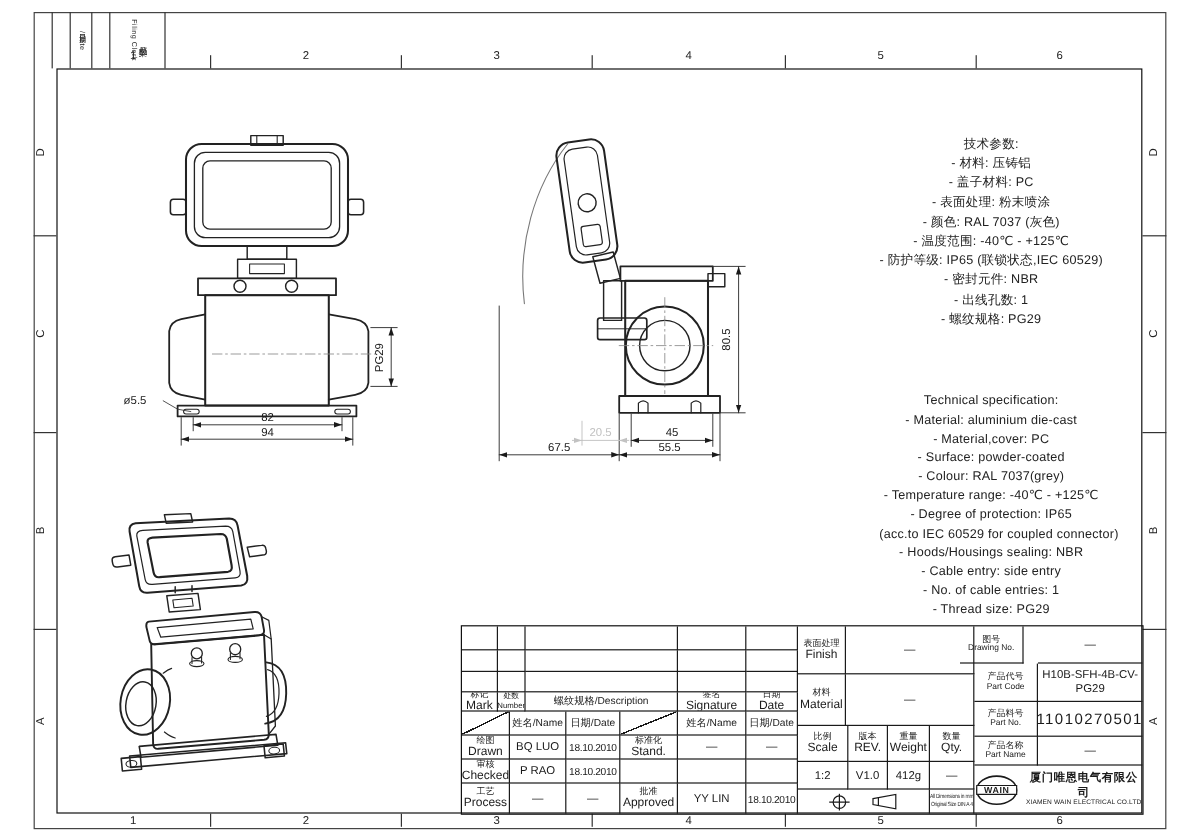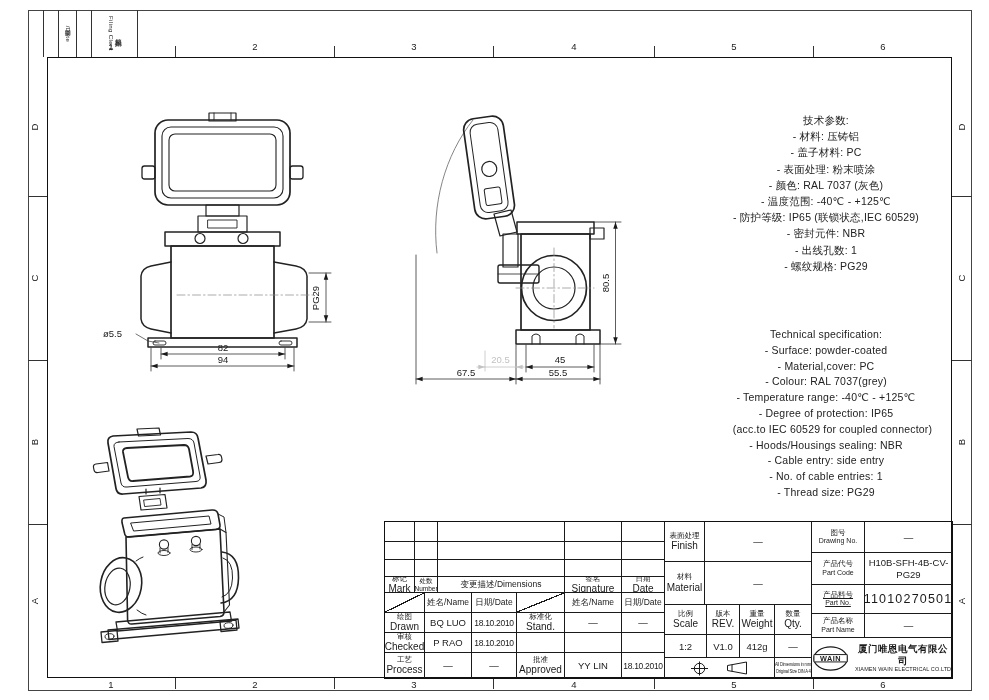--- a/index.html
+++ b/index.html
@@ -294,22 +294,23 @@
     <div>- 表面处理: 粉末喷涂</div>
     <div>- 颜色: RAL 7037 (灰色)</div>
     <div>- 温度范围: -40℃ - +125℃</div>
     <div>- 防护等级: IP65 (联锁状态,IEC 60529)</div>
     <div>- 密封元件: NBR</div>
     <div>- 出线孔数: 1</div>
     <div>- 螺纹规格: PG29</div>
   </div>
   <div class="specs en" style="top:327px;">
     <div>Technical specification:</div>
+    <div>- Material: aluminium die-cast</div>
+    <div>- Material,cover: PC</div>
     <div>- Surface: powder-coated</div>
-    <div>- Material,cover: PC</div>
     <div>- Colour: RAL 7037(grey)</div>
     <div>- Temperature range: -40℃ - +125℃</div>
     <div>- Degree of protection: IP65</div>
     <div class="indent">(acc.to IEC 60529 for coupled connector)</div>
     <div>- Hoods/Housings sealing: NBR</div>
     <div>- Cable entry: side entry</div>
     <div>- No. of cable entries: 1</div>
     <div>- Thread size: PG29</div>
   </div>
 
@@ -336,21 +337,21 @@
           <span class="cn">标记</span>
           <span class="en">Mark</span>
         </div>
     </div>
     <div class="cell" style="left:30px;top:55px;width:23px;height:16px;">
       <div class="bi" style="font-size:6.5px;">
           <span style="font-size:6.5px;">处数</span>
           <span style="font-size:6.5px;">Number</span>
         </div>
     </div>
-    <div class="cell hdr1" style="left:53px;top:55px;width:127px;height:16px;">变更描述/Dimensions</div>
+    <div class="cell hdr1" style="left:53px;top:55px;width:127px;height:16px;">螺纹规格/Description</div>
     <div class="cell" style="left:180px;top:55px;width:57px;height:16px;">
       <div class="bi">
           <span class="cn">签名</span>
           <span class="en">Signature</span>
         </div>
     </div>
     <div class="cell" style="left:237px;top:55px;width:43px;height:16px;">
       <div class="bi">
           <span class="cn">日期</span>
           <span class="en">Date</span>
@@ -463,40 +464,40 @@
         <path d="M7,3.7 V10.3" stroke="#1a1a1a" stroke-width="1"></path>
       </svg>
     </div>
     <div class="cell nbb note-cell" style="left:390px;top:136px;width:37px;height:20px;">
       <div>
         <div><span class="squeeze">All Dimensions in mm</span></div>
         <div><span class="squeeze">Original Size DIN A 4</span></div>
       </div>
     </div>
 
-    <div class="cell" style="left:427px;top:0;width:53px;height:31px;align-items:center;">
+    <div class="cell" style="left:415px;top:0;width:53px;height:31px;align-items:center;">
       <div class="bi">
           <span class="cn">图号</span>
           <span class="en" style="font-size:7px;">Drawing No.</span>
         </div>
     </div>
     <div class="cell val nb" style="left:480px;top:0;width:87px;height:31px;">—</div>
     <div class="cell" style="left:427px;top:31px;width:53px;height:32px;text-align:right;">
       <div class="bi">
           <span class="cn">产品代号</span>
           <span class="en" style="font-size:7px;">Part Code</span>
         </div>
     </div>
     <div class="cell nb pcode" style="left:480px;top:31px;width:87px;height:32px;">
       <div>
         <div>H10B-SFH-4B-CV-</div>
         <div>PG29</div>
       </div>
     </div>
-    <div class="cell" style="left:427px;top:63px;width:53px;height:29px;text-decoration:underline;">
+    <div class="cell" style="left:427px;top:63px;width:53px;height:29px;">
       <div class="bi">
           <span class="cn">产品料号</span>
           <span class="en" style="font-size:7px;">Part No.</span>
         </div>
     </div>
     <div class="cell nb partno" style="left:480px;top:63px;width:87px;height:29px;">1110102705012</div>
     <div class="cell" style="left:427px;top:92px;width:53px;height:24px;">
       <div class="bi">
           <span class="cn">产品名称</span>
           <span class="en" style="font-size:7px;">Part Name</span>

